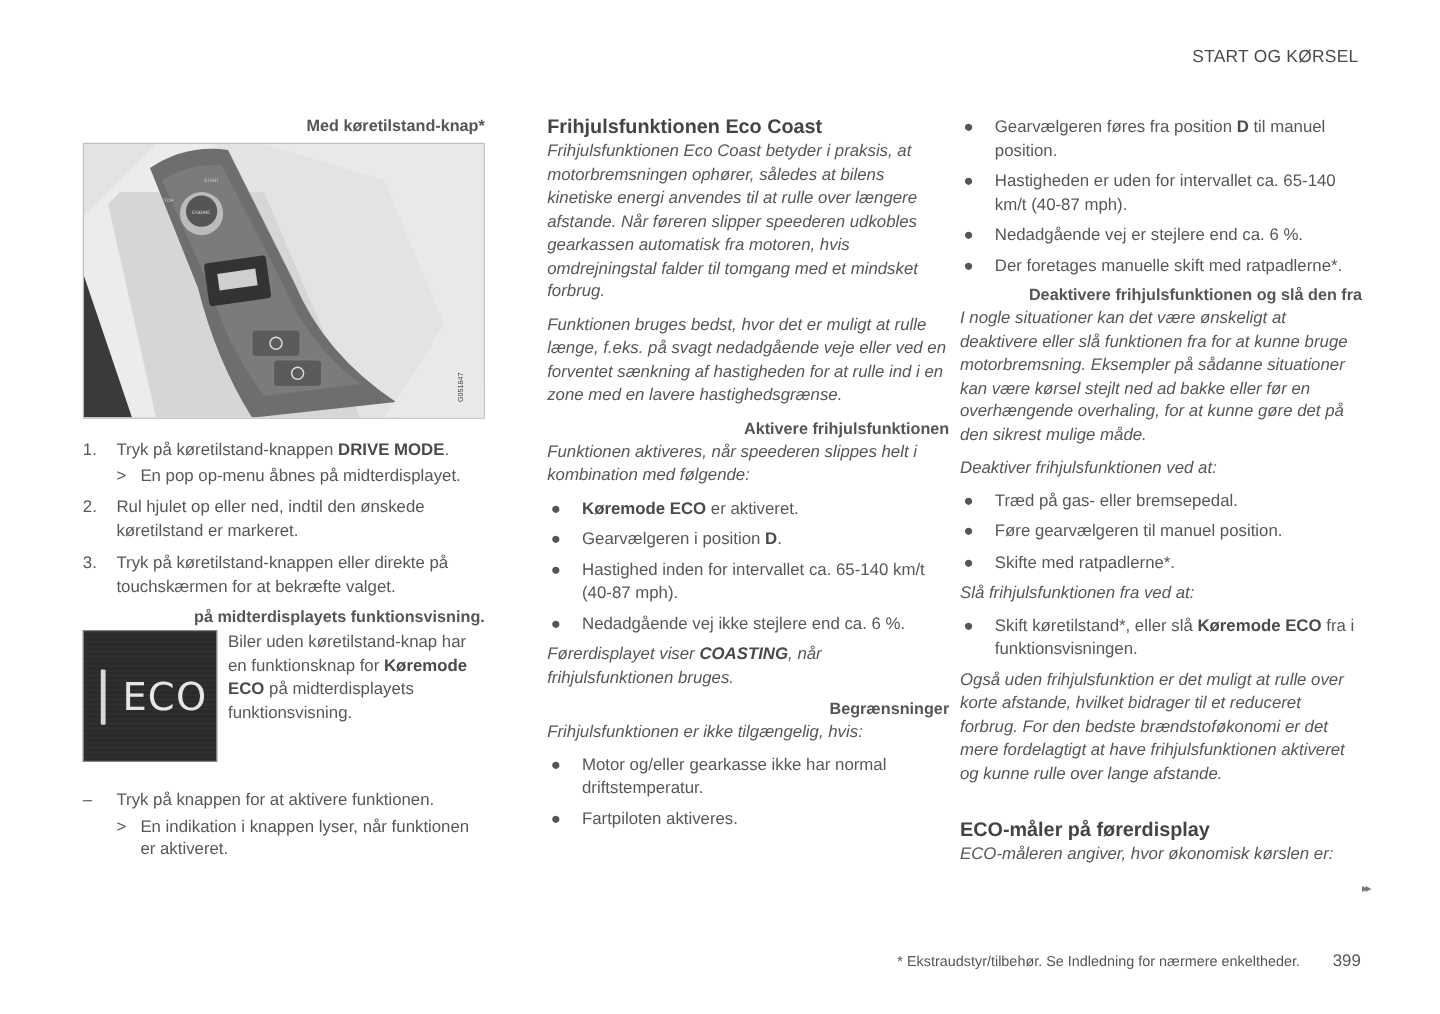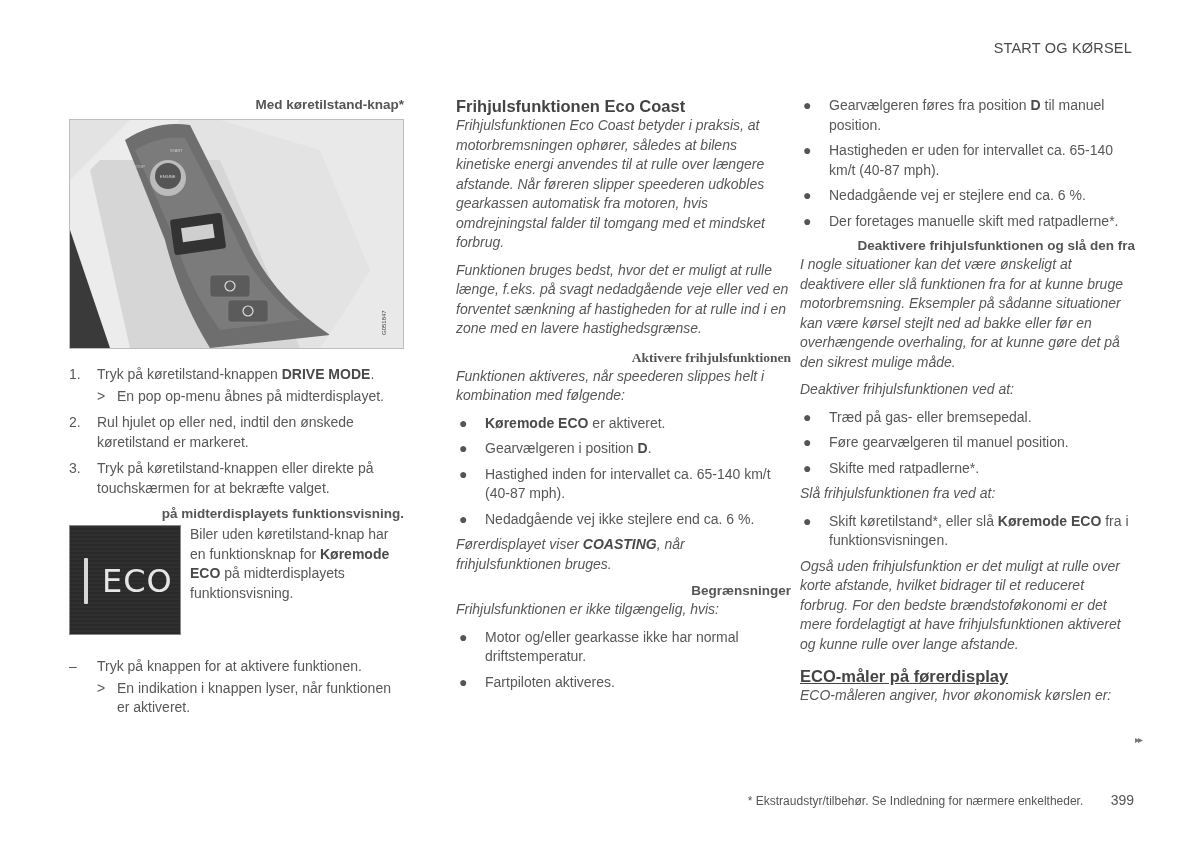--- a/index.html
+++ b/index.html
@@ -106,21 +106,21 @@
       <span>En indikation i knappen lyser, når funktionen er aktiveret.</span>
     </div>
   </div>
 </div>
 
 <div class="col col2">
   <div class="h3">Frihjulsfunktionen Eco Coast</div>
   <p class="p">Frihjulsfunktionen Eco Coast betyder i praksis, at motorbremsningen ophører, således at bilens kinetiske energi anvendes til at rulle over længere afstande. Når føreren slipper speederen udkobles gearkassen automatisk fra motoren, hvis omdrejningstal falder til tomgang med et mindsket forbrug.</p>
   <p class="p">Funktionen bruges bedst, hvor det er muligt at rulle længe, f.eks. på svagt nedadgående veje eller ved en forventet sænkning af hastigheden for at rulle ind i en zone med en lavere hastighedsgrænse.</p>
 
-  <div class="h4" style="margin-top:10px;font-family:Liberation Serif, serif;">Aktivere frihjulsfunktionen</div>
+  <div class="h4" style="margin-top:10px;">Aktivere frihjulsfunktionen</div>
   <p class="p">Funktionen aktiveres, når speederen slippes helt i kombination med følgende:</p>
   <ul class="bul">
     <li><span class="dot">●</span><span class="b">Køremode ECO</span><span> er aktiveret.</span></li>
     <li><span class="dot">●</span><span>Gearvælgeren i position </span><span class="b">D</span><span>.</span></li>
     <li><span class="dot">●</span><span>Hastighed inden for intervallet ca. 65-140 km/t (40-87 mph).</span></li>
     <li><span class="dot">●</span><span>Nedadgående vej ikke stejlere end ca. 6 %.</span></li>
   </ul>
   <p class="p"><span>Førerdisplayet viser </span><span class="b">COASTING</span><span>, når frihjulsfunktionen bruges.</span></p>
 
   <div class="h4" style="margin-top:4px;">Begrænsninger</div>
@@ -145,21 +145,21 @@
   <ul class="bul" style="margin-bottom:0;">
     <li><span class="dot">●</span><span>Træd på gas- eller bremsepedal.</span></li>
     <li><span class="dot">●</span><span>Føre gearvælgeren til manuel position.</span></li>
     <li><span class="dot">●</span><span>Skifte med ratpadlerne*.</span></li>
   </ul>
   <p class="p">Slå frihjulsfunktionen fra ved at:</p>
   <ul class="bul">
     <li><span class="dot">●</span><span>Skift køretilstand*, eller slå </span><span class="b">Køremode ECO</span><span> fra i funktionsvisningen.</span></li>
   </ul>
   <p class="p">Også uden frihjulsfunktion er det muligt at rulle over korte afstande, hvilket bidrager til et reduceret forbrug. For den bedste brændstoføkonomi er det mere fordelagtigt at have frihjulsfunktionen aktiveret og kunne rulle over lange afstande.</p>
-  <div class="h3" style="margin-top:12px;text-decoration:underline;">ECO-måler på førerdisplay</div>
+  <div class="h3" style="margin-top:28px;">ECO-måler på førerdisplay</div>
   <p class="p">ECO-måleren angiver, hvor økonomisk kørslen er:</p>
 </div>
 
 <div class="next-arrows">▸▸</div>
 
 <div class="footer">
   <span>* Ekstraudstyr/tilbehør. Se Indledning for nærmere enkeltheder.</span>
   <span class="pg">399</span>
 </div>
 

